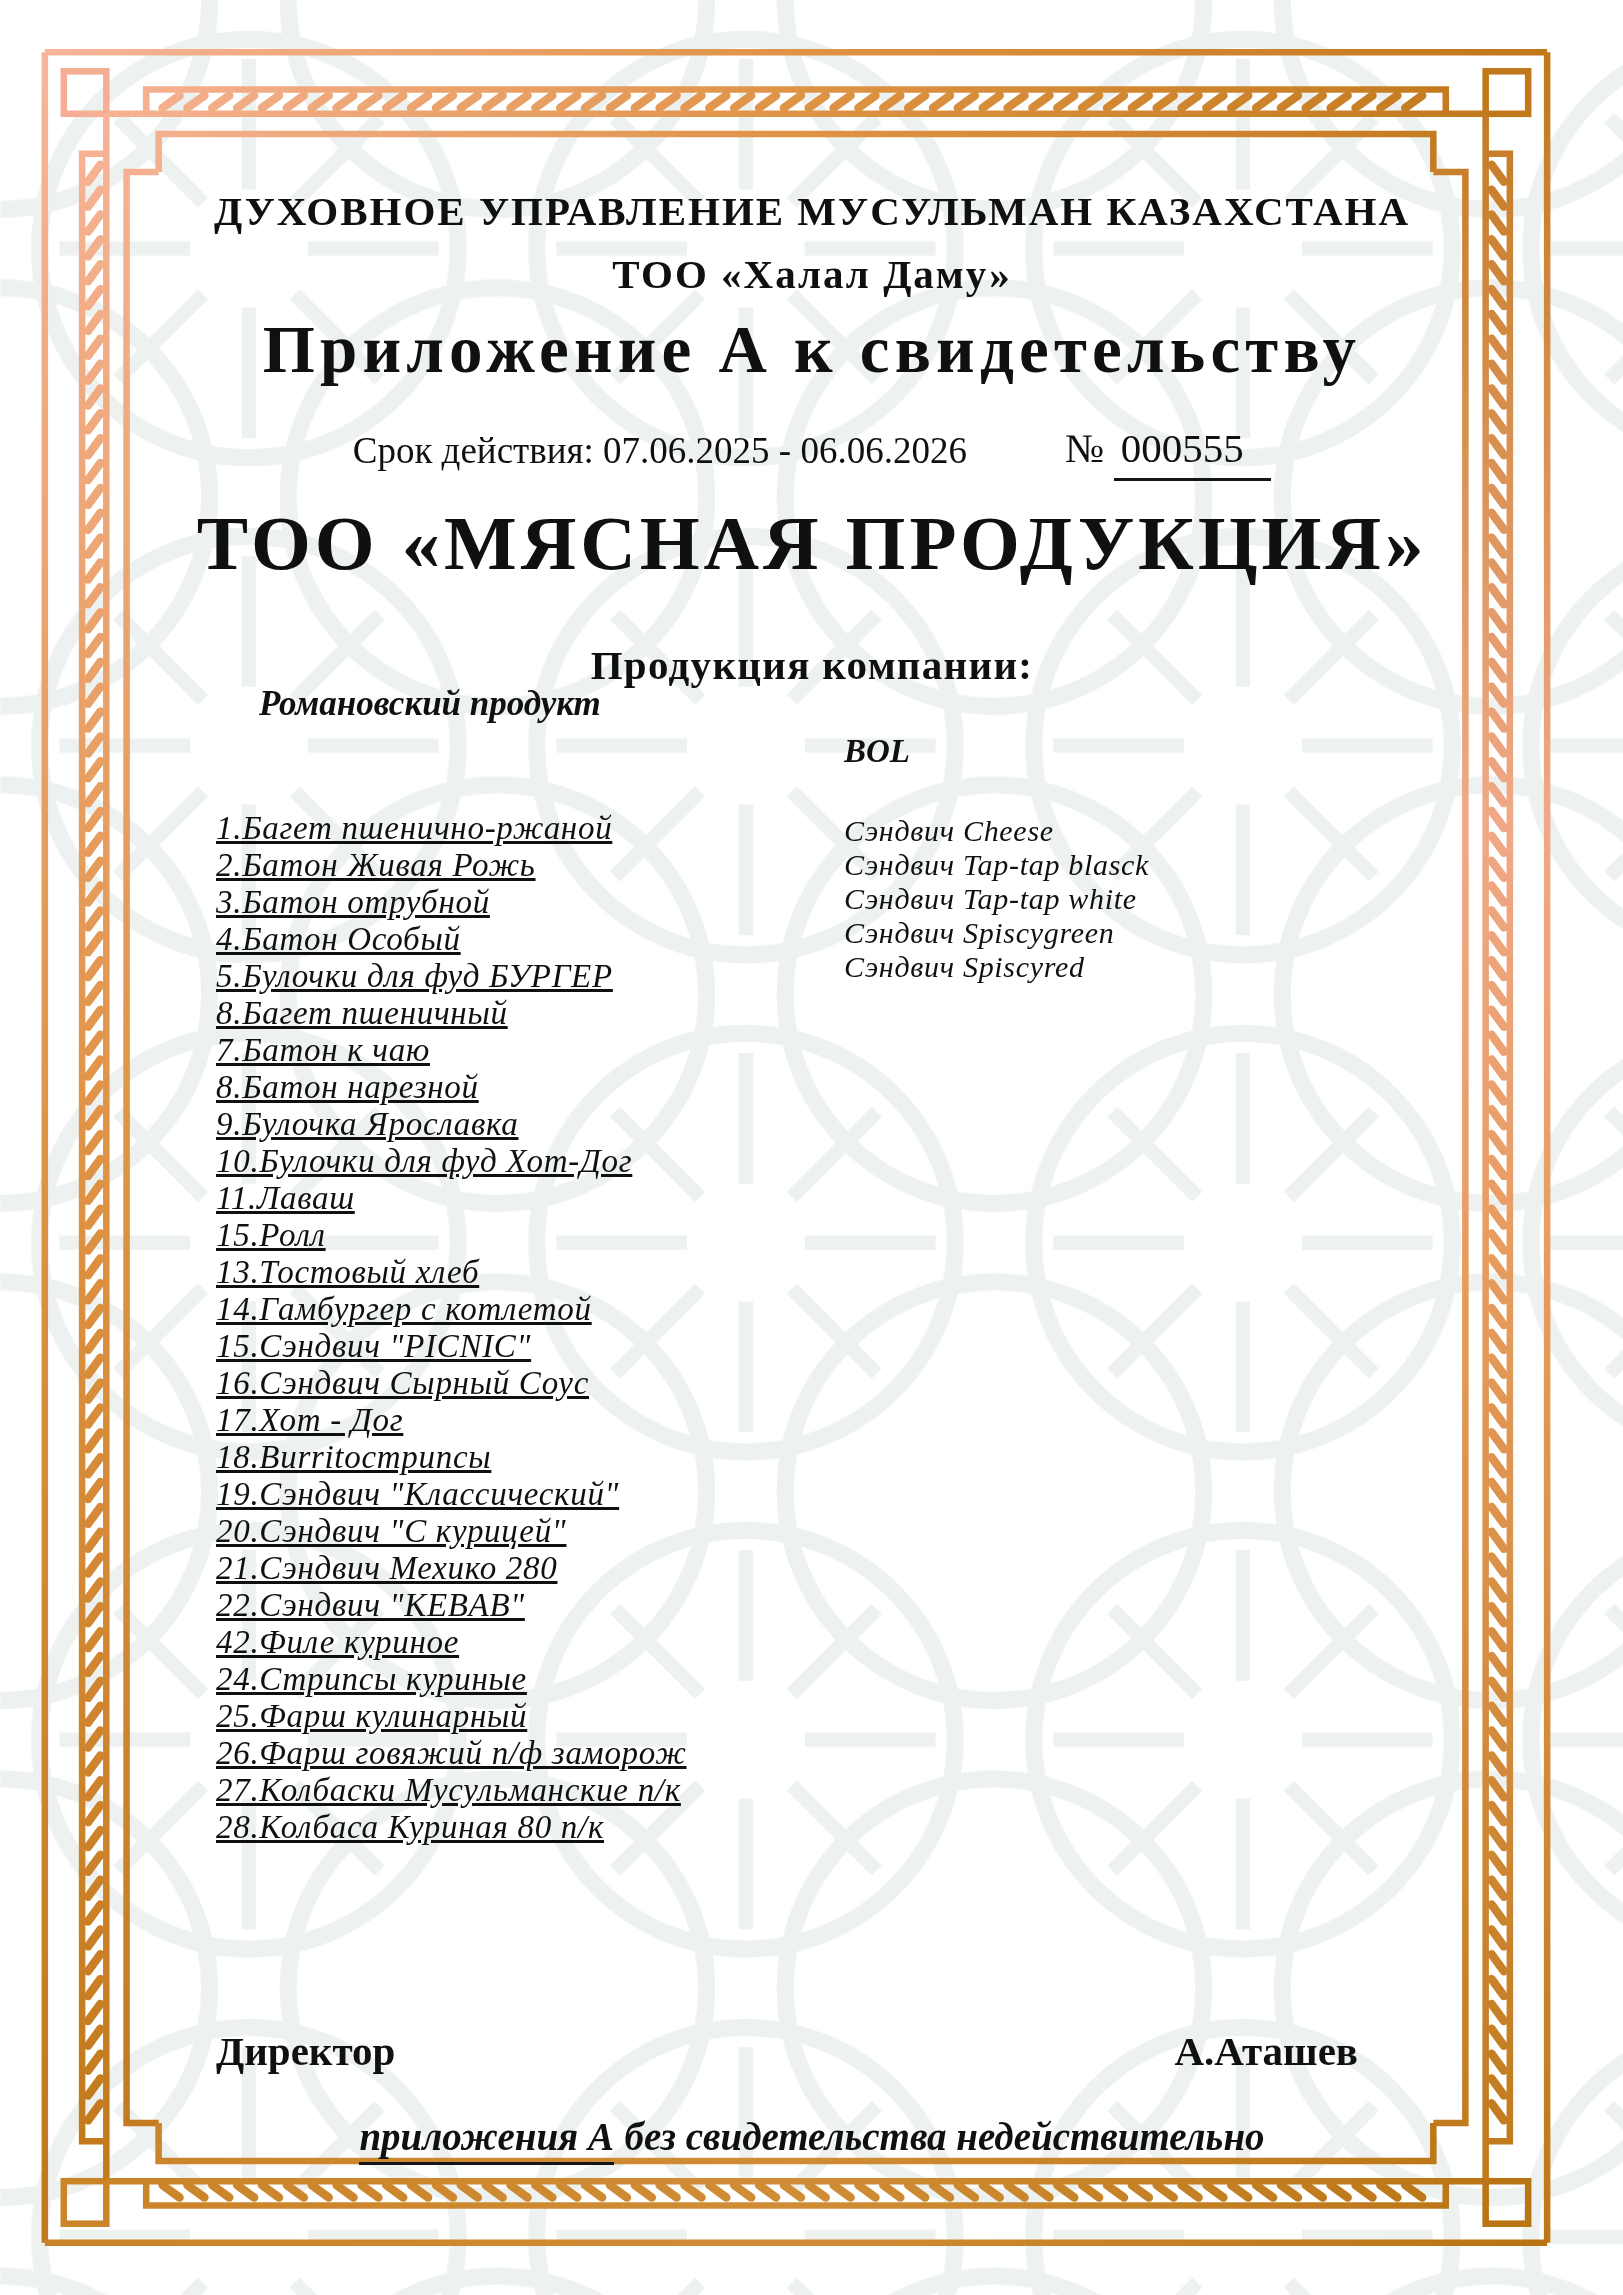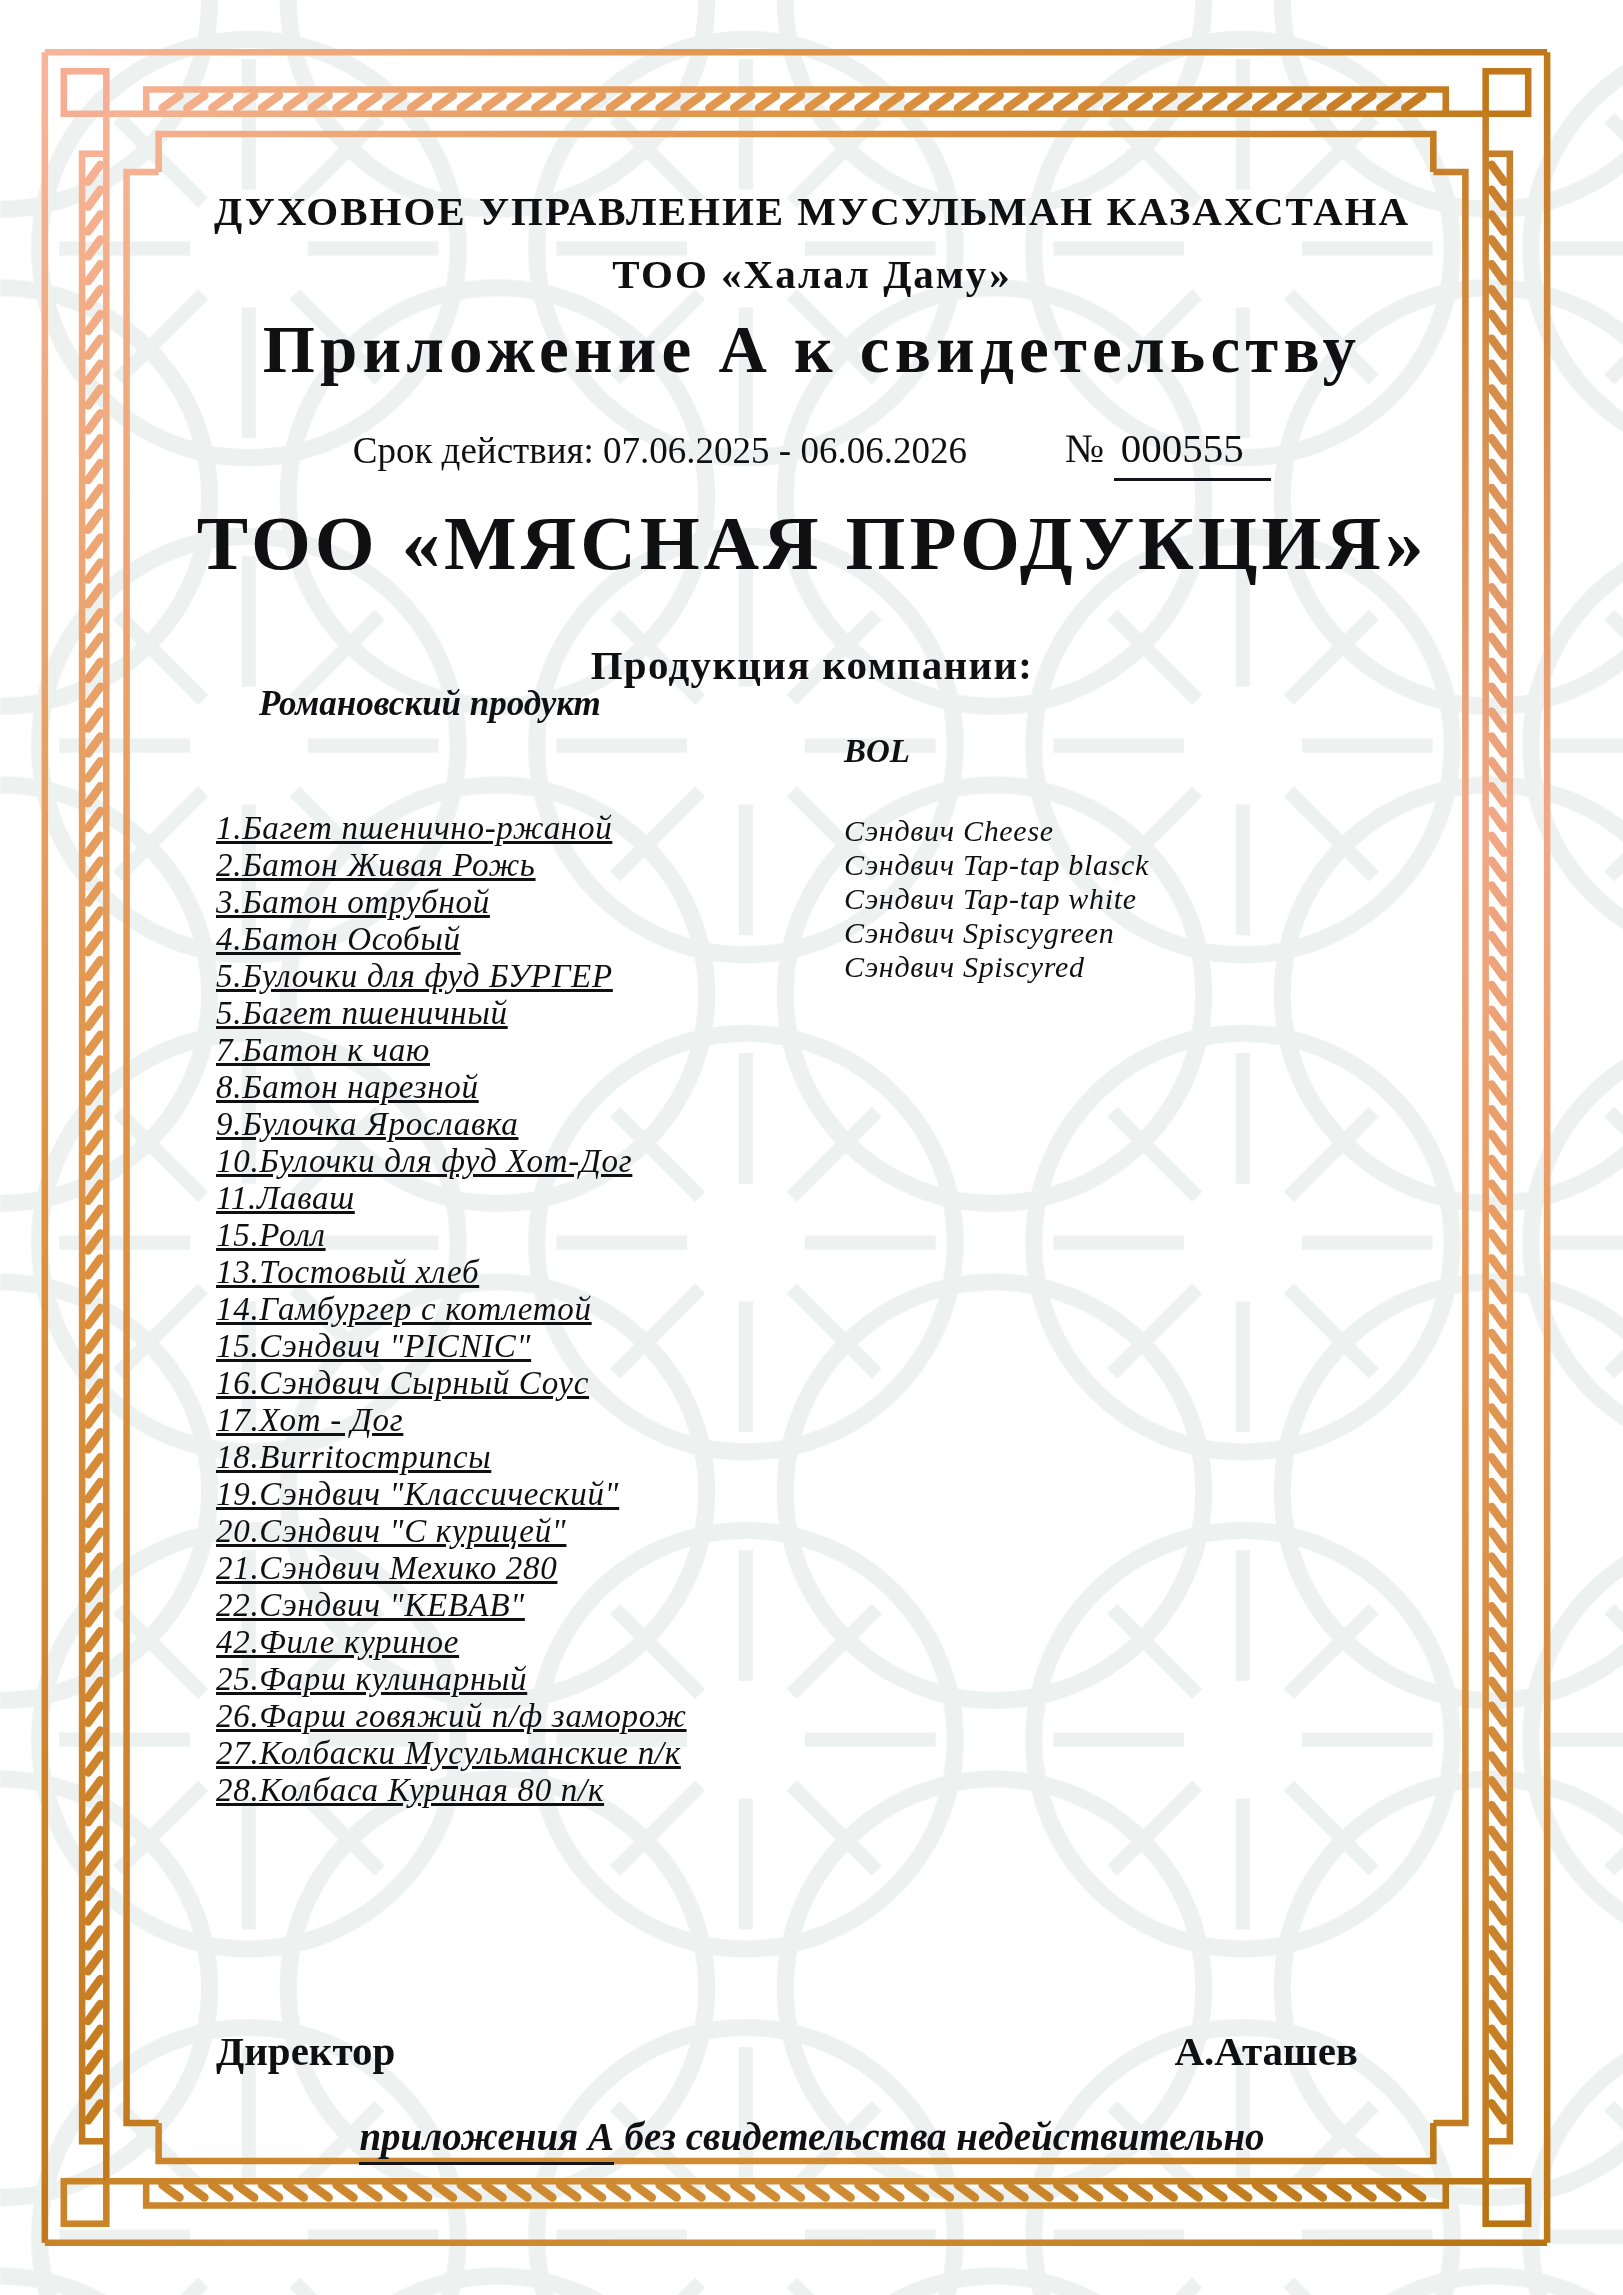--- a/index.html
+++ b/index.html
@@ -397,38 +397,39 @@
   <div class="abs col-header col-header-left">Романовский продукт</div>
 
   <div class="abs col-header col-header-right">BOL</div>
 
   <div class="abs plist plist-left">
       <div class="plist-item">1.Багет пшенично-ржаной</div>
       <div class="plist-item">2.Батон Живая Рожь</div>
       <div class="plist-item">3.Батон отрубной</div>
       <div class="plist-item">4.Батон Особый</div>
       <div class="plist-item">5.Булочки для фуд БУРГЕР</div>
-      <div class="plist-item">5.Багет пшеничный</div>
+      <div class="plist-item">8.Багет пшеничный</div>
       <div class="plist-item">7.Батон к чаю</div>
       <div class="plist-item">8.Батон нарезной</div>
       <div class="plist-item">9.Булочка Ярославка</div>
       <div class="plist-item">10.Булочки для фуд Хот-Дог</div>
       <div class="plist-item">11.Лаваш</div>
       <div class="plist-item">15.Ролл</div>
       <div class="plist-item">13.Тостовый хлеб</div>
       <div class="plist-item">14.Гамбургер с котлетой</div>
       <div class="plist-item">15.Сэндвич "PICNIC"</div>
       <div class="plist-item">16.Сэндвич Сырный Соус</div>
       <div class="plist-item">17.Хот - Дог</div>
       <div class="plist-item">18.Burritoстрипсы</div>
       <div class="plist-item">19.Сэндвич "Классический"</div>
       <div class="plist-item">20.Сэндвич "С курицей"</div>
       <div class="plist-item">21.Сэндвич Мехико 280</div>
       <div class="plist-item">22.Сэндвич "KEBAB"</div>
       <div class="plist-item">42.Филе куриное</div>
+      <div class="plist-item">24.Стрипсы куриные</div>
       <div class="plist-item">25.Фарш кулинарный</div>
       <div class="plist-item">26.Фарш говяжий п/ф заморож</div>
       <div class="plist-item">27.Колбаски Мусульманские п/к</div>
       <div class="plist-item">28.Колбаса Куриная 80 п/к</div>
     </div>
 
   <div class="abs plist plist-right">
       <div class="plist-item">Сэндвич Cheese</div>
       <div class="plist-item">Сэндвич Tap-tap blasck</div>
       <div class="plist-item">Сэндвич Tap-tap white</div>

